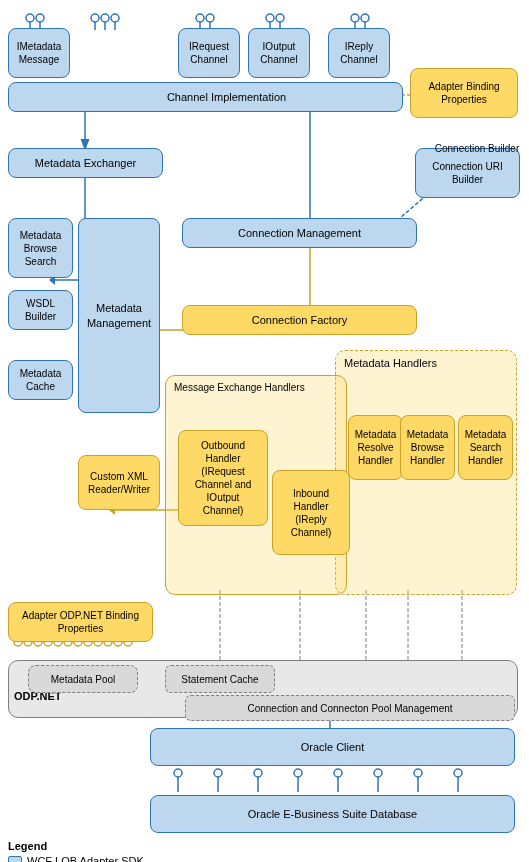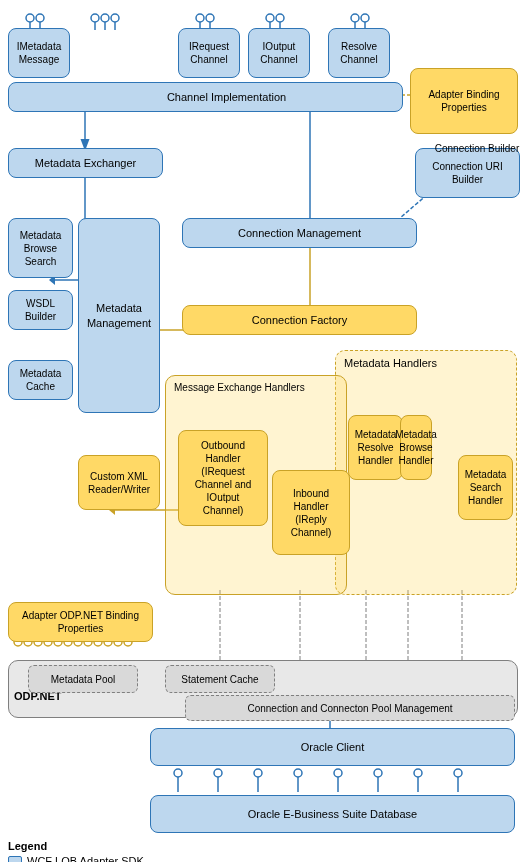--- a/index.html
+++ b/index.html
@@ -233,25 +233,25 @@
     <line x1="490" y1="155" x2="490" y2="200" stroke="#2E75B6" stroke-width="1" stroke-dasharray="3,2"></line>
   </svg>
 
   <div class="box-blue" style="left:8px; top:28px; width:62px; height:50px; font-size:10px;">IMetadata Message</div>
 
 
   <div class="box-blue" style="left:178px; top:28px; width:62px; height:50px; font-size:10px;">IRequest Channel</div>
 
   <div class="box-blue" style="left:248px; top:28px; width:62px; height:50px; font-size:10px;">IOutput Channel</div>
 
-  <div class="box-blue" style="left:328px; top:28px; width:62px; height:50px; font-size:10px;">Resolve Channel</div>
+  <div class="box-blue" style="left:328px; top:28px; width:62px; height:50px; font-size:10px;">IReply Channel</div>
 
   <div class="box-blue" style="left:8px; top:82px; width:395px; height:30px;padding-left:48px;">Channel Implementation</div>
 
-  <div class="box-yellow" style="left:410px; top:68px; width:108px; height:66px; font-size:10px;">Adapter Binding Properties</div>
+  <div class="box-yellow" style="left:410px; top:68px; width:108px; height:50px; font-size:10px;">Adapter Binding Properties</div>
 
   <div class="box-blue" style="left:8px; top:148px; width:155px; height:30px;">Metadata Exchanger</div>
 
   <div class="box-blue" style="left:415px; top:148px; width:105px; height:50px; font-size:10px;">Connection URI Builder</div>
 
   <div class="box-blue" style="left:8px; top:218px; width:65px; height:60px; font-size:10px;">Metadata Browse Search</div>
 
   <div class="box-blue" style="left:182px; top:218px; width:235px; height:30px;">Connection Management</div>
 
   <div class="box-blue" style="left:78px; top:218px; width:82px; height:195px;">Metadata Management</div>
@@ -271,31 +271,31 @@
   </div>
 
   <div class="box-yellow" style="left:78px; top:455px; width:82px; height:55px; font-size:10px;">Custom XML Reader/Writer</div>
 
   <div class="box-yellow" style="left:178px; top:430px; width:90px; height:96px; font-size:10px;">Outbound Handler (IRequest Channel and IOutput Channel)</div>
 
   <div class="box-yellow" style="left:272px; top:470px; width:78px; height:85px; font-size:10px;">Inbound Handler (IReply Channel)</div>
 
   <div class="box-yellow" style="left:342px; top:415px; width:55px; height:65px; font-size:10px;margin-left:6px;">Metadata Resolve Handler</div>
 
-  <div class="box-yellow" style="left:400px; top:415px; width:32px; height:65px; font-size:10px;">Metadata Browse Handler</div>
-
-  <div class="box-yellow" style="left:458px; top:415px; width:55px; height:65px; font-size:10px;margin-top:40px;">Metadata Search Handler</div>
+  <div class="box-yellow" style="left:400px; top:415px; width:55px; height:65px; font-size:10px;">Metadata Browse Handler</div>
+
+  <div class="box-yellow" style="left:458px; top:415px; width:55px; height:65px; font-size:10px;">Metadata Search Handler</div>
 
   <div class="box-yellow" style="left:8px; top:602px; width:145px; height:40px; font-size:10px;">Adapter ODP.NET Binding Properties</div>
 
   <div class="container-box" style="left:8px; top:660px; width:510px; height:58px; background:#E8E8E8; border-color:#7F7F7F; border-style:solid;">
   </div>
   <div style="position:absolute; left:14px; top:690px; font-size:11px; font-weight:bold;">ODP.NET</div>
 
-  <div class="box-gray" style="left:28px; top:665px; width:110px; height:28px; font-size:10px;">Metadata Pool</div>
+  <div class="box-gray" style="left:28px; top:665px; width:110px; height:28px; font-size:10px;border-radius:8px;">Metadata Pool</div>
 
   <div class="box-gray" style="left:165px; top:665px; width:110px; height:28px; font-size:10px;">Statement Cache</div>
 
   <div class="box-gray" style="left:185px; top:695px; width:330px; height:26px; font-size:10px;">Connection and Connecton Pool Management</div>
 
   <div class="box-blue" style="left:150px; top:728px; width:365px; height:38px;">Oracle Client</div>
 
   <div class="box-blue" style="left:150px; top:795px; width:365px; height:38px; font-size:11px;">Oracle E-Business Suite Database</div>
 
   <div style="position:absolute; right:8px; top:143px; width:88px; text-align:center; font-size:10px;">Connection Builder</div>

